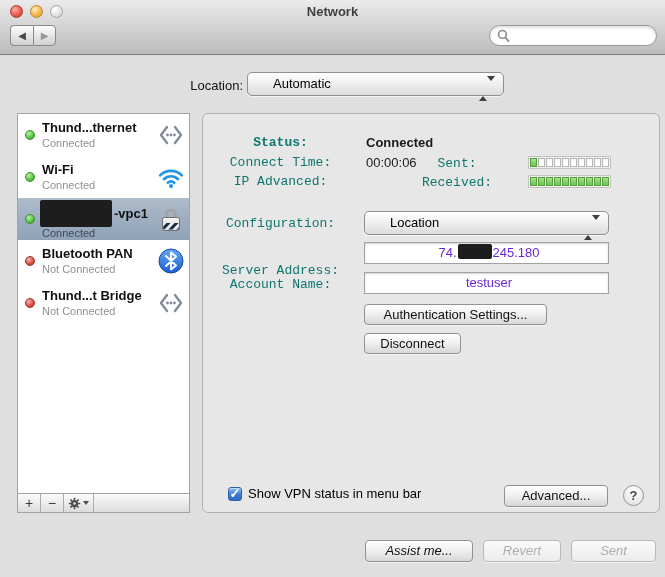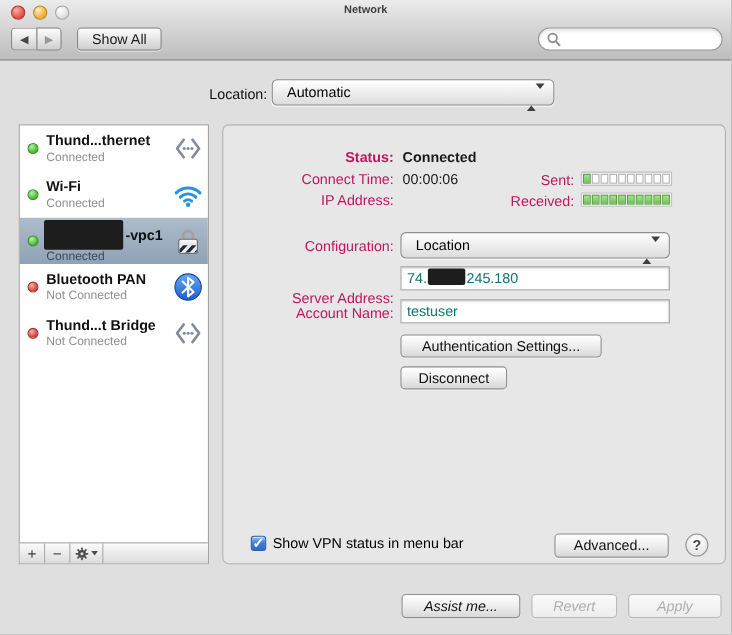--- a/index.html
+++ b/index.html
@@ -8,21 +8,21 @@
     position:relative; width:665px; height:577px; overflow:hidden;
     background:#dfdfdf; font-size:13px; color:#111;
   }
   
   .header {
     position:absolute; top:0; left:0; width:665px; height:55px;
     background:linear-gradient(#ebebeb, #bcbcbc);
     border-bottom:1px solid #7d7d7d;
   }
   .win-title { position:absolute; top:4px; left:0; width:100%; text-align:center;
-    font-weight:bold; color:#3f3f3f; font-size:10px; }
+    font-weight:bold; color:#3f3f3f; font-size:13px; }
   .lights { position:absolute; top:5px; left:10px; display:flex; gap:7px; }
   .light { width:13px; height:13px; border-radius:50%; }
   .light.red    { background:radial-gradient(circle at 35% 30%, #ffaca4, #e8554a 60%, #c23a31); border:1px solid #a8362e; }
   .light.yellow { background:radial-gradient(circle at 35% 30%, #ffeec0, #f3b141 60%, #dd9a2c); border:1px solid #b8872b; }
   .light.gray   { background:radial-gradient(circle at 35% 30%, #ffffff, #dcdcdc 70%, #c3c3c3); border:1px solid #a5a5a5; }
   .navseg { position:absolute; top:25px; left:10px; display:flex; }
   .navseg .seg {
     width:23px; height:21px; border:1px solid #8a8a8a;
     background:linear-gradient(#fdfdfd, #e9e9e9 45%, #cfcfcf);
     display:flex; align-items:center; justify-content:center; font-size:10px;
@@ -41,21 +41,21 @@
     border:1px solid #979797; border-radius:11px; background:#fff;
     box-shadow:inset 0 2px 3px rgba(0,0,0,.12);
   }
   .search svg { position:absolute; left:7px; top:3px; }
   
   .loc-label { position:absolute; top:78px; left:0; width:243px; text-align:right; }
   .popup {
     position:absolute; border:1px solid #8f8f8f; border-radius:5px;
     background:linear-gradient(#ffffff, #f0f0f0 45%, #dcdcdc);
     box-shadow:0 1px 1px rgba(255,255,255,.7), inset 0 1px 0 #fff;
-    line-height:22px; padding-left:13px; color:#000;
+    line-height:22px; padding-left:25px; color:#000;
   }
   .popup .updown { position:absolute; right:8px; top:5px; }
   .popup .updown .tri { width:0; height:0; border-left:4px solid transparent; border-right:4px solid transparent; }
   .popup .updown .up { border-bottom:5px solid #3e3e3e; margin-bottom:3px; }
   .popup .updown .dn { border-top:5px solid #3e3e3e; }
   .loc-popup { top:72px; left:247px; width:257px; height:24px; }
   
   .sidebar {
     position:absolute; left:17px; top:113px; width:173px; height:400px;
     border:1px solid #a3a3a3; background:#fff;
@@ -83,30 +83,30 @@
   .list-btn { width:23px; height:100%; border-right:1px solid #ababab;
     display:flex; align-items:center; justify-content:center;
     font-size:14px; color:#3c3c3c; }
   .list-btn.gear-btn { width:30px; gap:2px; }
   .gear-caret { width:0; height:0; border-left:3.5px solid transparent; border-right:3.5px solid transparent; border-top:4.5px solid #4c4c4c; }
   
   .panel {
     position:absolute; left:202px; top:113px; width:458px; height:400px;
     background:#e7e7e7; border:1px solid #b2b2b2; border-radius:6px;
   }
-  .lbl { position:absolute; text-align:right; color:#be185d; }
+  .lbl { position:absolute; text-align:center; color:#0f766e;font-family:Liberation Mono, monospace; }
   .val { position:absolute; color:#1a1a1a; }
   .bold { font-weight:bold; }
   .bars { position:absolute; display:flex; gap:1px; padding:1px; border:1px solid #c2c2c2; background:#f2f2f2; border-radius:1px; }
   .bars .cell { width:7px; height:9px; background:#fdfdfd; border:1px solid #b4b4b4; }
   .bars .cell.filled { background:linear-gradient(#a5e493, #6cc254); border:1px solid #57a03c; }
   .tfield {
     position:absolute; height:22px; background:#fff; border:1px solid #a2a2a2;
     box-shadow:inset 0 1px 2px rgba(0,0,0,.18);
-    line-height:20px; padding-left:5px; font-size:13px; color:#0f766e;
+    line-height:20px; padding-left:5px; font-size:13px; color:#6d28d9;text-align:center;
   }
   .redact-inline { display:inline-block; width:34px; height:15px; background:#1d1d1d;
     border-radius:2px; vertical-align:-2px; margin:0 1px; }
   .btn {
     position:absolute; height:21px; border:1px solid #929292; border-radius:4px;
     background:linear-gradient(#ffffff, #f0f0f0 45%, #d8d8d8);
     box-shadow:0 1px 0 rgba(255,255,255,.6);
     text-align:center; line-height:19px; font-size:13px; color:#111;
   }
   .btn.disabled { color:#aeaeae; border-color:#b9b9b9;
@@ -136,21 +136,20 @@
     <div class="lights">
       <div class="light red"></div>
       <div class="light yellow"></div>
       <div class="light gray"></div>
     </div>
     <div class="win-title">Network</div>
     <div class="navseg">
       <div class="seg">◀</div>
       <div class="seg">▶</div>
     </div>
-    <div class="showall">Show All</div>
     <div class="search">
       <svg width="13" height="14" viewBox="0 0 13 14">
         <circle cx="5.4" cy="5.4" r="3.9" fill="none" stroke="#8b8b8b" stroke-width="1.6"></circle>
         <line x1="8.4" y1="8.6" x2="12" y2="12.6" stroke="#8b8b8b" stroke-width="1.8"></line>
       </svg>
     </div>
   </div>
 
   <div class="loc-label">Location:</div>
   <div class="popup loc-popup">
@@ -288,21 +287,21 @@
   </div>
 
   <div class="panel">
 
     <div class="lbl bold" style="left:0; top:21px; width:155px;">Status:</div>
     <div class="val bold" style="left:163px; top:21px;">Connected</div>
 
     <div class="lbl" style="left:0; top:41px; width:155px;">Connect Time:</div>
     <div class="val" style="left:163px; top:41px;">00:00:06</div>
 
-    <div class="lbl" style="left:0; top:60px; width:155px;">IP Address:</div>
+    <div class="lbl" style="left:0; top:60px; width:155px;">IP Advanced:</div>
     <div class="val" style="left:163px; top:60px;margin-top:44px;">10.1.2.2</div>
 
     <div class="lbl" style="left:189px; top:42px; width:130px;">Sent:</div>
     <div class="bars" style="left:325px; top:42px;">
         <span class="cell filled"></span>
         <span class="cell"></span>
         <span class="cell"></span>
         <span class="cell"></span>
         <span class="cell"></span>
         <span class="cell"></span>
@@ -349,15 +348,15 @@
       <span class="cbox box">✓</span>
       <span class="cbox-label">Show VPN status in menu bar</span>
     </div>
     <div class="btn" style="left:301px; top:371px; width:104px; height:22px; line-height:20px;">Advanced...</div>
     <div class="help-btn">?</div>
 
   </div>
 
   <div class="btn footer-btn" style="left:365px; width:108px;">Assist me...</div>
   <div class="btn footer-btn disabled" style="left:483px; width:78px;">Revert</div>
-  <div class="btn footer-btn disabled" style="left:571px; width:85px;">Apply</div>
+  <div class="btn footer-btn disabled" style="left:571px; width:85px;">Sent</div>
 
 </div>
 
 </body></html>

